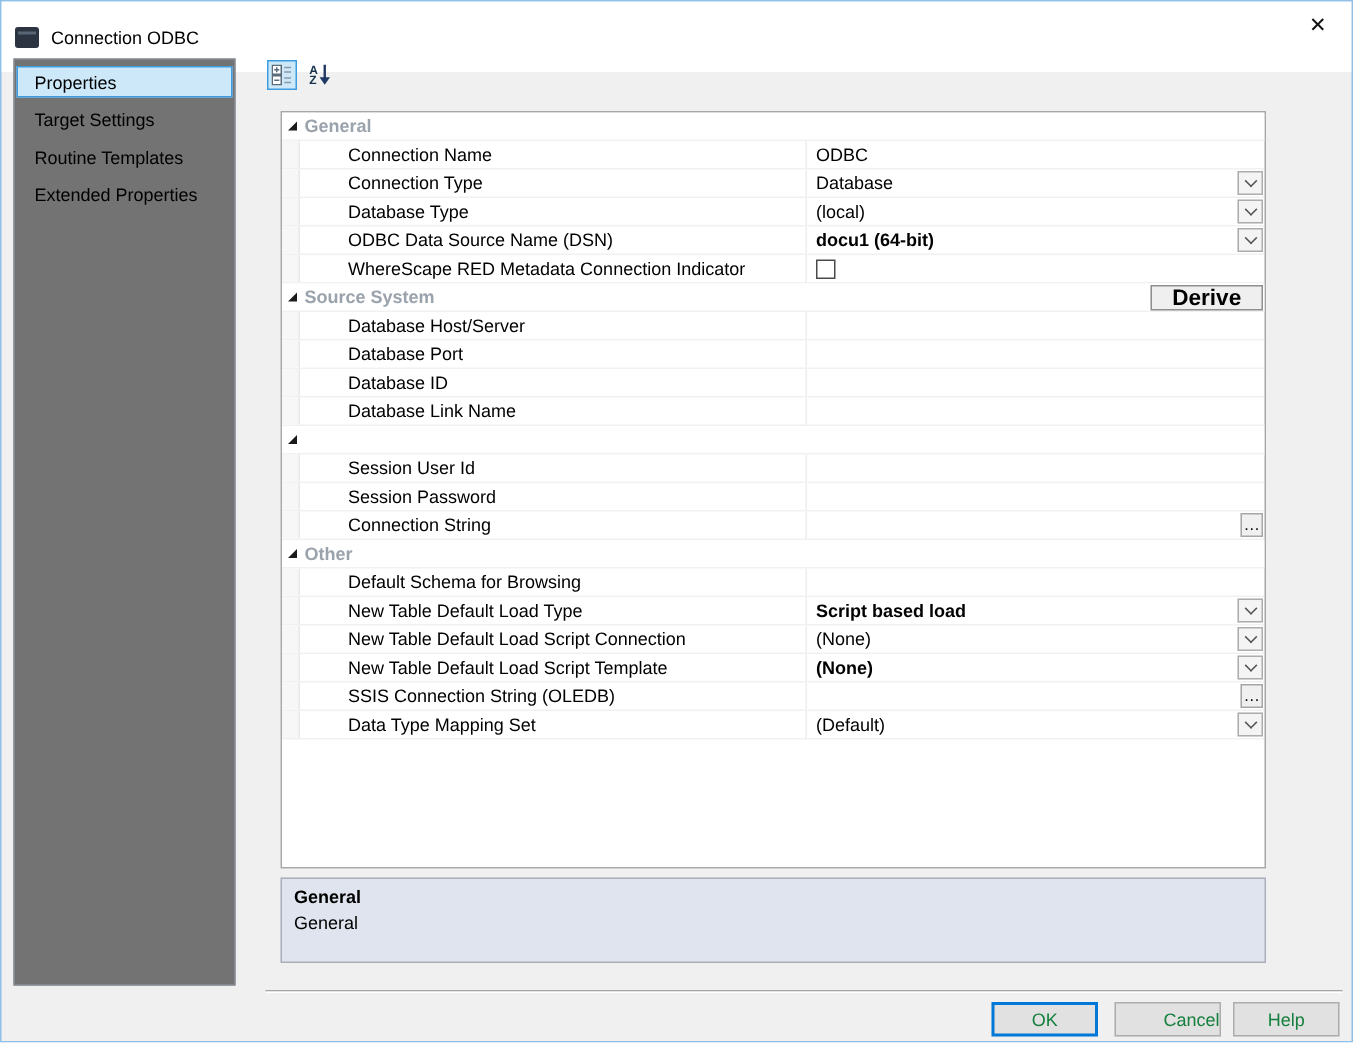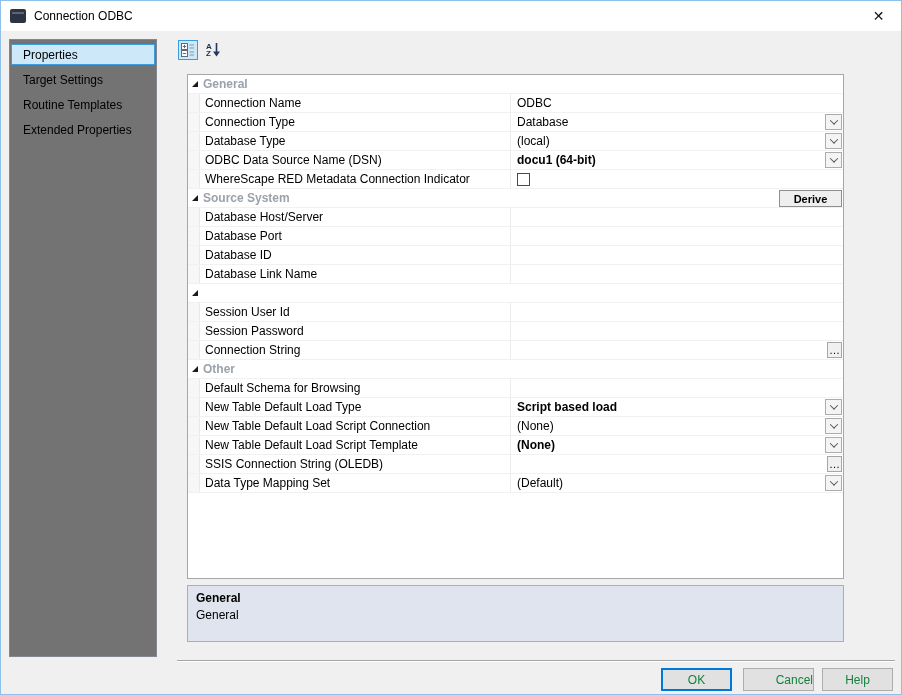--- a/index.html
+++ b/index.html
@@ -4,45 +4,45 @@
 <style>
   html,body{margin:0;padding:0;background:#fff;}
   *{box-sizing:border-box;}
   .window{
     position:relative;width:902px;height:695px;
     border:1px solid #8fc0ea;background:#f0f0f0;
     font-family:"Liberation Sans",sans-serif;font-size:12px;color:#000;
     overflow:hidden;
   }
   
-  .titlebar{position:absolute;top:0;left:0;right:0;height:30px;background:#fff;display:flex;align-items:center;padding-left:9px;}
+  .titlebar{position:absolute;top:0;left:0;right:0;height:47px;background:#fff;display:flex;align-items:center;padding-left:9px;}
   .app-icon{width:16px;height:14px;background:#2b3440;border-radius:2px;margin-right:8px;position:relative;flex:0 0 auto;}
   .app-icon::after{content:'';position:absolute;left:2px;right:2px;top:3px;height:2px;background:#5a6675;}
   .title-text{font-size:12px;color:#000;}
   .close-btn{position:absolute;right:0;top:0;width:45px;height:30px;display:flex;align-items:center;justify-content:center;font-size:14px;color:#111;cursor:default;}
   
   .sidebar{position:absolute;left:8px;top:38px;width:148px;height:618px;background:#737373;border:1px solid #828790;padding-top:4px;}
   .side-item{height:21px;line-height:20px;margin:0 1px 4px 1px;padding-left:11px;border:1px solid transparent;}
   .side-item.selected{background:#cde8f9;border-color:#3c9ce0;}
   
   .toolbar{position:absolute;left:177px;top:39px;display:flex;gap:5px;align-items:flex-start;}
   .tool{width:20px;height:20px;display:flex;align-items:center;justify-content:center;border:1px solid transparent;}
   .tool.selected{background:#cde8f9;border-color:#3c9ce0;}
   .sort-wrap{display:flex;align-items:center;gap:1px;}
   .sort-ltrs{display:flex;flex-direction:column;font-size:8px;font-weight:bold;line-height:7px;color:#16324f;font-family:"Liberation Sans",sans-serif;}
   
   .grid{position:absolute;left:186px;top:73px;width:657px;height:505px;background:#fff;border:1px solid #a7a7a7;overflow:hidden;}
   .cat-row{height:19px;display:flex;align-items:center;position:relative;background:#fff;border-bottom:1px solid #f1f1f1;}
   .tri{width:13px;display:flex;justify-content:center;align-items:center;}
   .tri-shape{display:block;width:0;height:0;border-bottom:6px solid #1a1a1a;border-left:6px solid transparent;}
   .cat-label{color:#9aa2ac;font-weight:bold;padding-left:2px;}
-  .derive-btn{position:absolute;right:1px;top:1px;height:17px;width:63px;background:#efefef;border:1px solid #8e8e8e;font-weight:bold;font-size:11px;font-family:"Liberation Sans",sans-serif;display:flex;align-items:center;justify-content:center;padding:0;}
+  .derive-btn{position:absolute;right:1px;top:1px;height:17px;width:75px;background:#efefef;border:1px solid #8e8e8e;font-weight:bold;font-size:15px;font-family:"Liberation Sans",sans-serif;display:flex;align-items:center;justify-content:center;padding:0;}
   .p-row{height:19px;display:flex;align-items:stretch;border-bottom:1px solid #f1f1f1;}
   .indent{width:12px;background:#f7f7f7;border-right:1px solid #e9e9e9;flex:0 0 auto;}
-  .p-label{width:311px;padding-left:5px;border-right:1px solid #ededed;display:flex;align-items:center;flex:0 0 auto;overflow:hidden;white-space:nowrap;}
+  .p-label{width:311px;padding-left:5px;border-right:1px solid #ededed;display:flex;align-items:center;flex:0 0 auto;overflow:hidden;white-space:nowrap;margin-left:27px;}
   .p-value{flex:1;padding-left:6px;display:flex;align-items:center;position:relative;overflow:hidden;white-space:nowrap;}
   .p-value.bold{font-weight:bold;}
   .dd-btn{position:absolute;right:1px;top:1px;width:17px;height:16px;background:#f4f4f4;border:1px solid #acacac;display:flex;align-items:center;justify-content:center;}
   .chev{width:6px;height:6px;border-right:1.5px solid #555;border-bottom:1.5px solid #555;transform:rotate(45deg) translate(-1px,-1px);}
   .ell-btn{position:absolute;right:1px;top:1px;width:15px;height:16px;background:#f0f0f0;border:1px solid #a6a6a6;font-size:11px;line-height:9px;display:flex;align-items:flex-end;justify-content:center;padding-bottom:2px;}
   .checkbox{width:13px;height:13px;border:1px solid #4a4a4a;background:#fff;}
   
   .desc{position:absolute;left:186px;top:584px;width:657px;height:57px;background:#dfe4ee;border:1px solid #a9aeba;}
   .desc-title{font-weight:bold;padding:5px 8px 0 8px;}
   .desc-text{padding:3px 8px 0 8px;}

